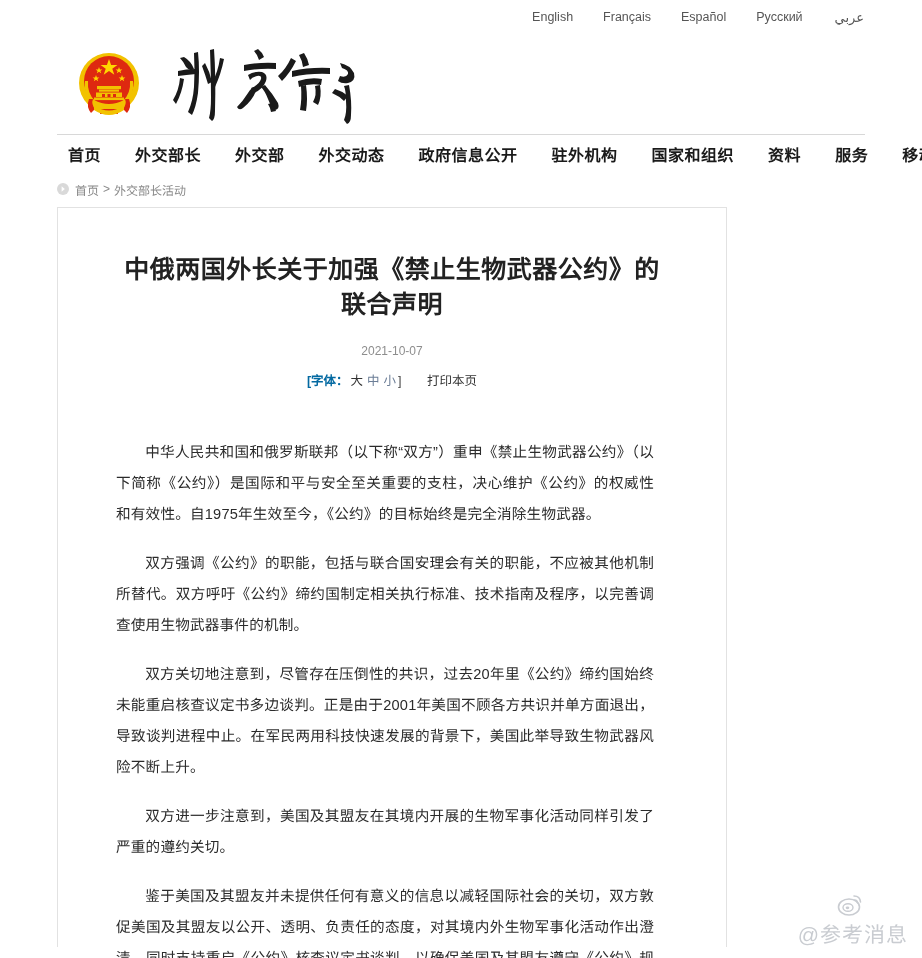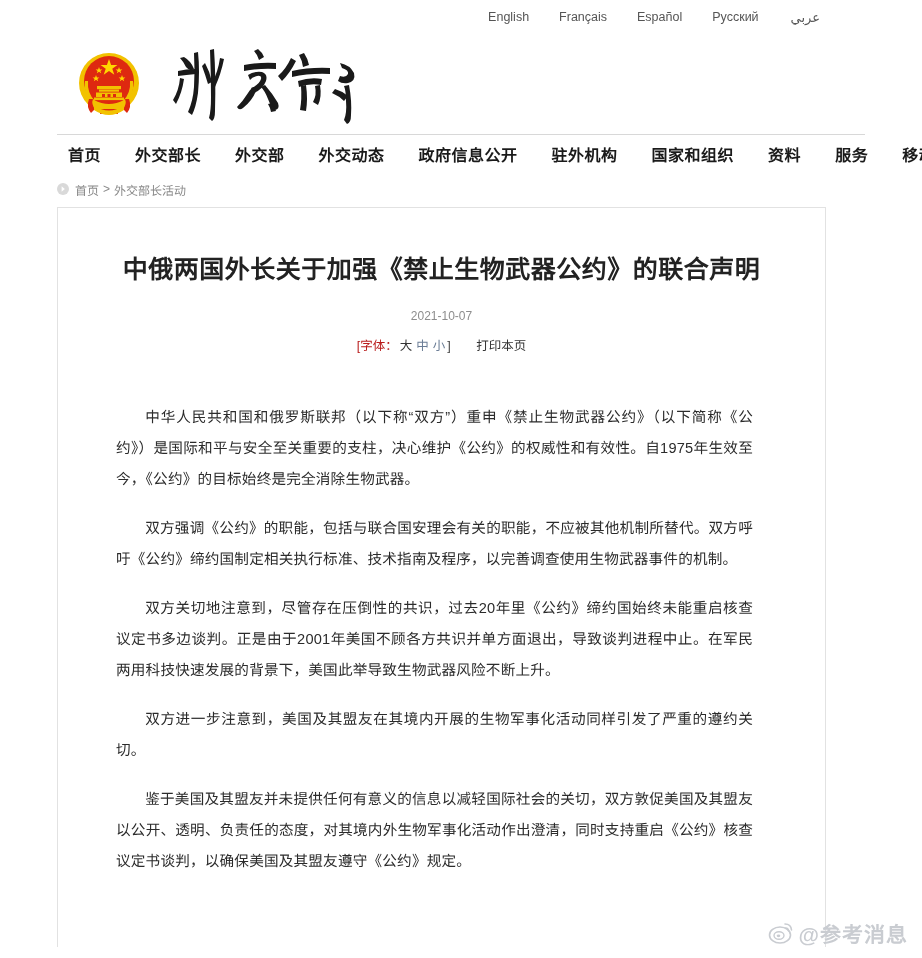--- a/index.html
+++ b/index.html
@@ -16,21 +16,21 @@
     color: #333333;
     position: relative;
   }
 
   
   .lang-bar {
     height: 34px;
     display: flex;
     justify-content: flex-end;
     align-items: center;
-    padding-right: 102px;
+    padding-right: 58px;
     box-sizing: border-box;
     text-align: center;
   }
   .lang-bar a {
     font-size: 12.5px;
     color: #555555;
     text-decoration: none;
     margin-left: 30px;
     white-space: nowrap;
   }
@@ -103,21 +103,21 @@
   }
   .breadcrumb a {
     color: #8a8a8a;
     text-decoration: none;
   }
   .breadcrumb .sep { margin: 0 4px; }
 
   
   .card {
     margin: 8px 0 0 57px;
-    width: 769px;
+    width: 670px;
     height: 740px;
     border: 1px solid #e2e2e2;
     border-bottom: none;
     box-sizing: border-box;
     background: #ffffff;
     position: relative;
   }
   .card-inner {
     padding: 30px 56px 0 56px;
   }
@@ -135,21 +135,21 @@
     font-size: 12px;
     color: #8d8d8d;
     margin-top: 22px;
   }
   .article-tools {
     text-align: center;
     font-size: 12.5px;
     color: #444444;
     margin-top: 12px;
   }
-  .article-tools .fs-label { color: #b91c1c; }
+  .article-tools .fs-label { color: #0369a1; font-weight: bold; }
   .article-tools .fs-opt {
     color: #333333;
     text-decoration: none;
     margin: 0 2px;
   }
   .article-tools .fs-opt.dim { color: #6b7d96; }
   .article-tools .print {
     color: #333333;
     text-decoration: none;
     margin-left: 22px;
@@ -171,24 +171,25 @@
 
   
   .watermark {
     position: absolute;
     right: 14px;
     bottom: 10px;
     display: flex;
     align-items: center;
     color: #c9ccd1;
     font-size: 21px;
-    font-weight: bold;
+    font-weight: normal;
     letter-spacing: 1px;
     pointer-events: none;
     user-select: none;
+    flex-direction: column;
   }
   .watermark .wb-logo {
     width: 26px;
     height: 26px;
     margin-right: 5px;
     flex: 0 0 26px;
   }
 </style>
 </head>
 <body>

